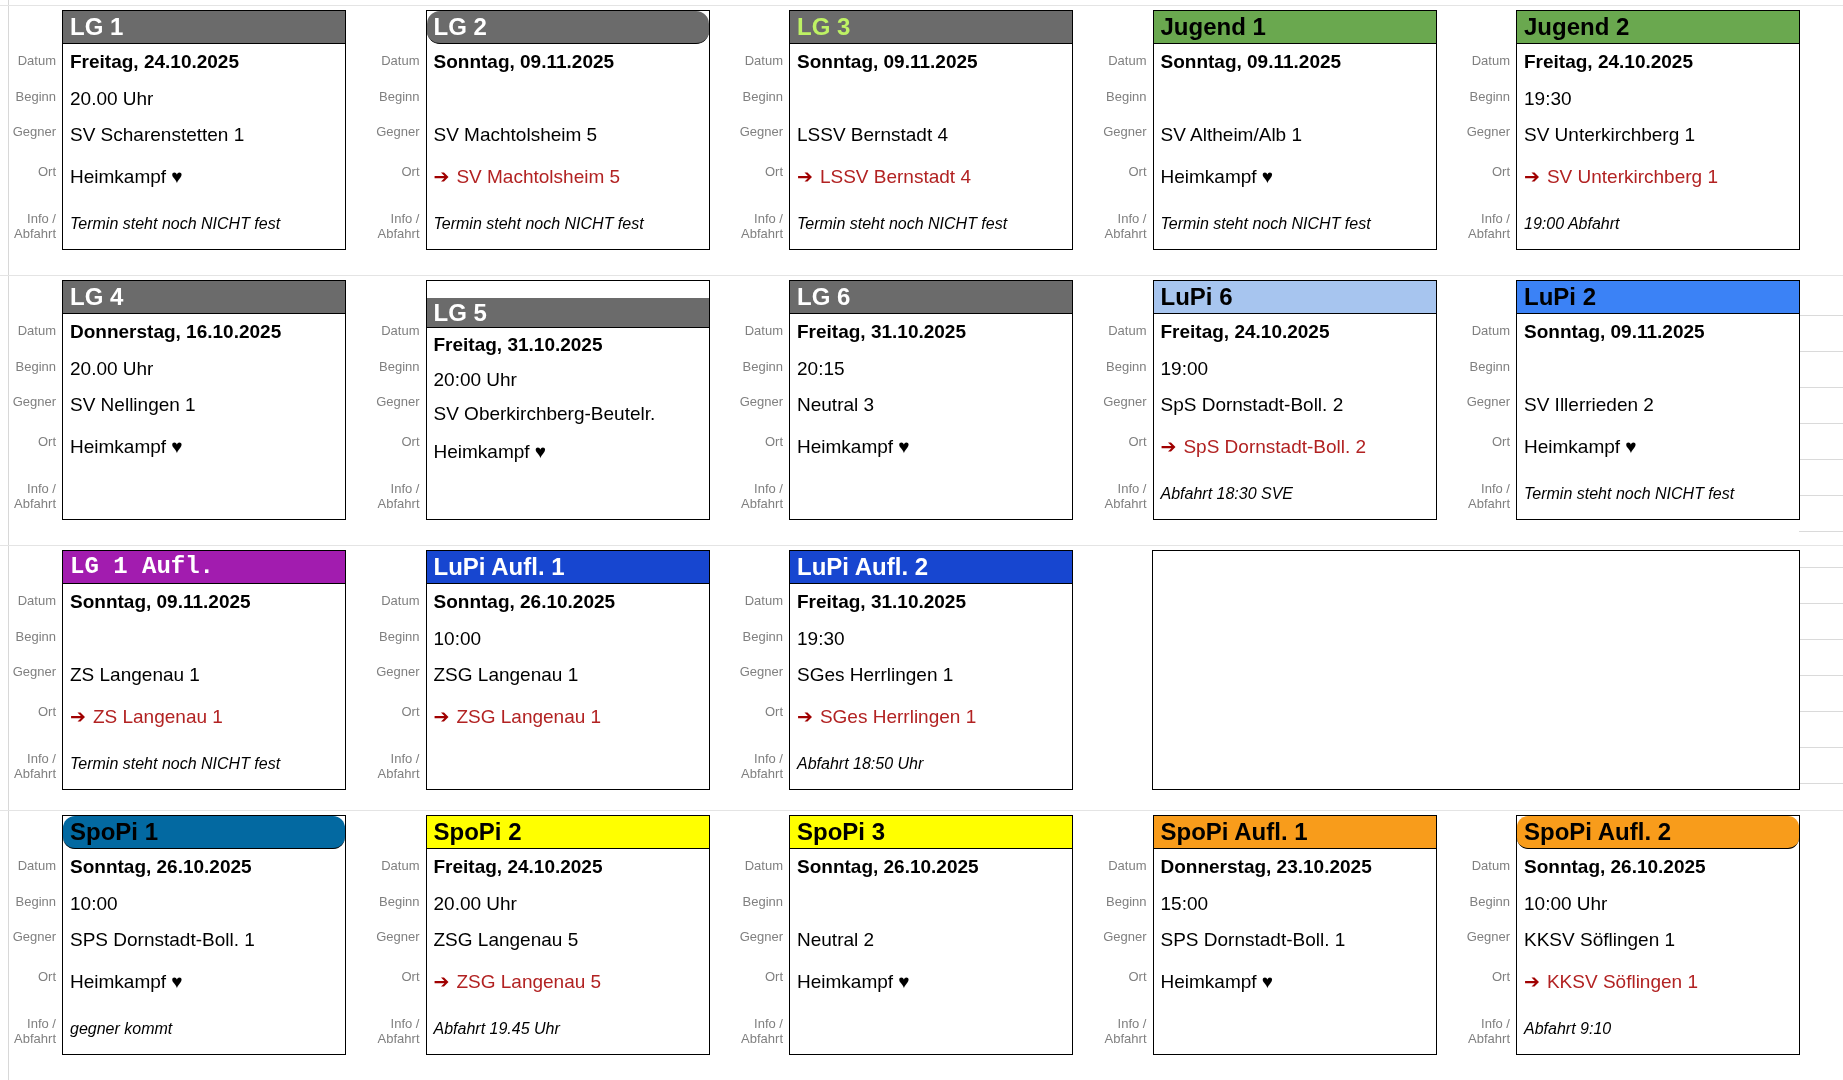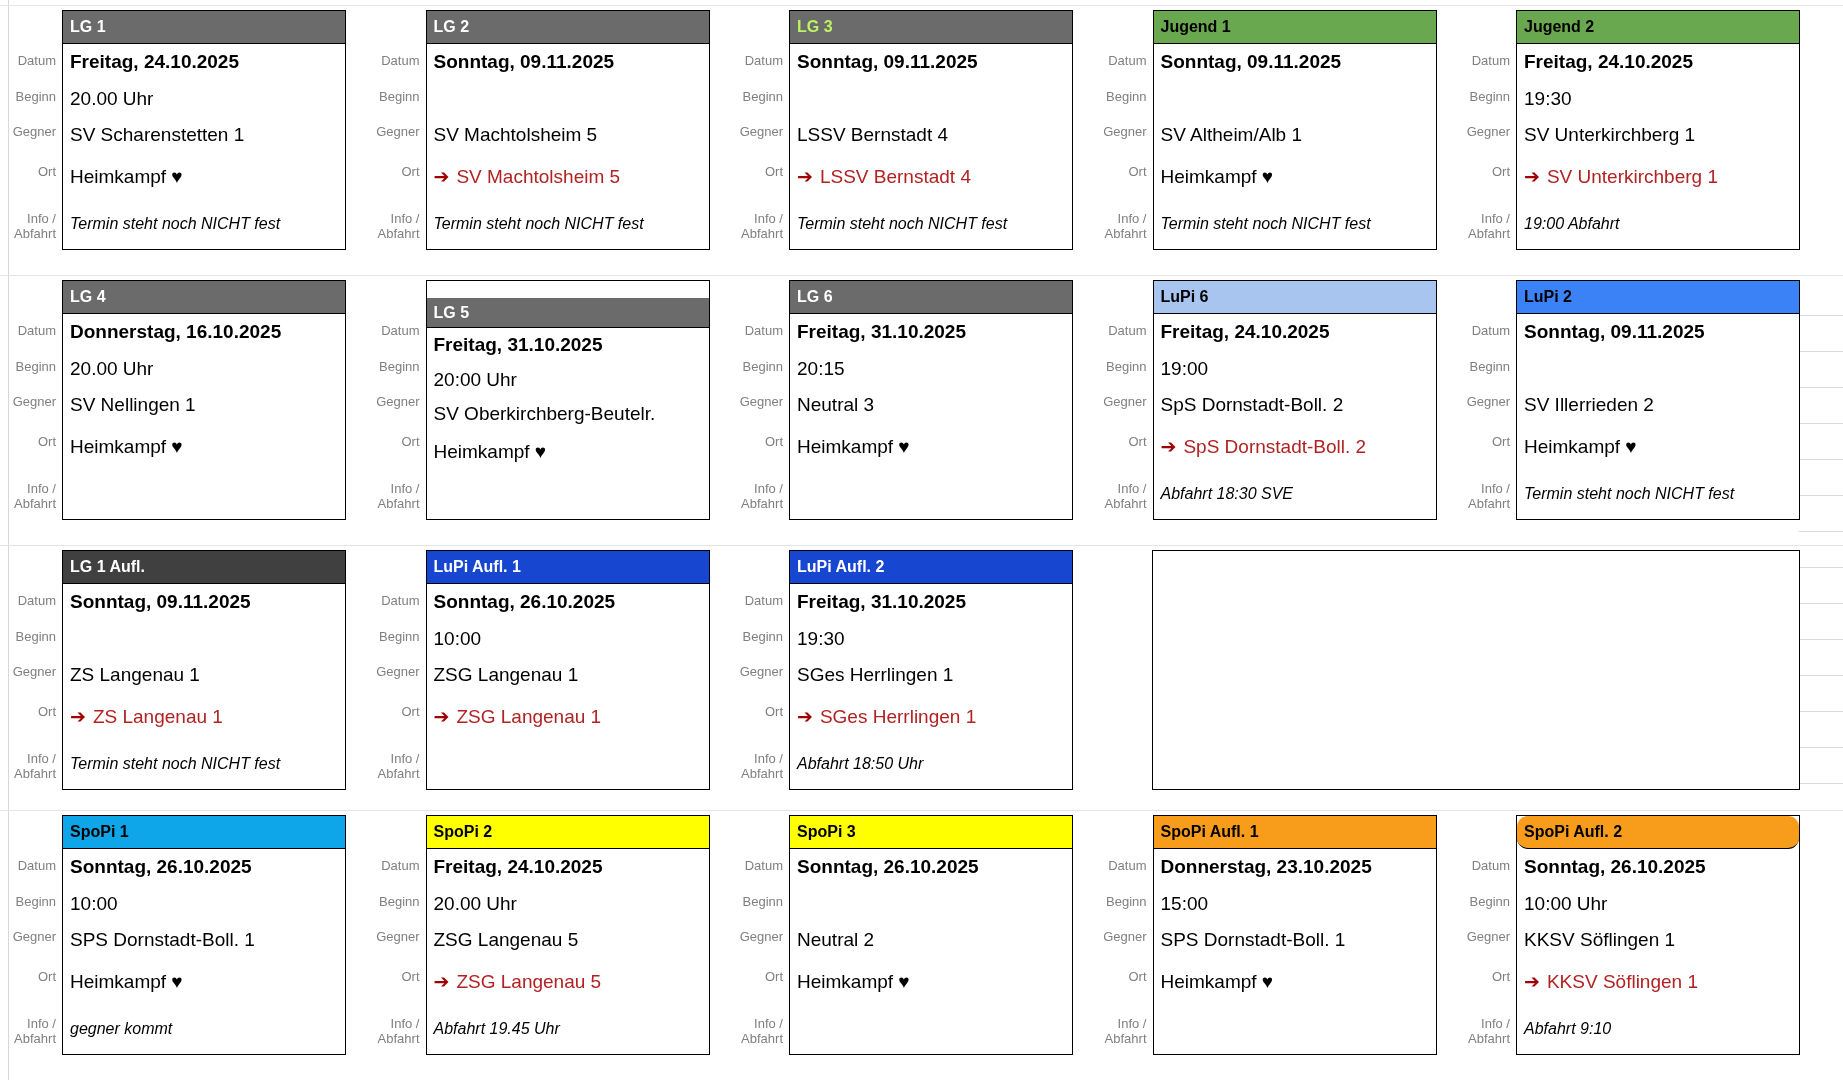--- a/index.html
+++ b/index.html
@@ -24,21 +24,21 @@
   .lbl.r-info{flex-direction:column;align-items:flex-end;justify-content:flex-end;padding-bottom:8px;line-height:1.2;}
   .r-datum{height:37px;} .r-beginn{height:37px;} .r-gegner{height:37px;}
   .r-ort{height:46px;} .r-info{height:50px;}
   .card{
     width:284px;height:240px;box-sizing:border-box;background:#fff;
     border:1.5px solid #000;display:flex;flex-direction:column;
   }
   .card-header{
     height:33px;box-sizing:border-box;border-bottom:1.5px solid #000;
     display:flex;align-items:center;padding-left:7px;
-    font-size:16px;font-weight:bold;
+    font-size:24px;font-weight:bold;
   }
   .val{
     display:flex;align-items:center;padding-left:7px;
     font-size:19px;color:#000;white-space:nowrap;overflow:hidden;
   }
   .val.r-datum{font-weight:bold;}
   .val.r-info{font-style:italic;font-size:16px;}
   .val .arrow{display:none;color:var(--arrow);margin-right:7px;font-weight:bold;}
   .val.r-ort.away{color:var(--away);}
   .val.r-ort.away .arrow{display:inline;}
@@ -101,21 +101,21 @@
       <div class="lbl r-datum">Datum</div>
       <div class="lbl r-beginn">Beginn</div>
       <div class="lbl r-gegner">Gegner</div>
       <div class="lbl r-ort">Ort</div>
       <div class="lbl r-info">
         <span>Info /</span>
         <span>Abfahrt</span>
       </div>
     </div>
     <div class="card">
-      <div class="card-header" style="background: rgb(107, 107, 107); color: rgb(255, 255, 255);">
+      <div class="card-header" style="background: rgb(107, 107, 107); color: rgb(255, 255, 255); border-radius: 13px;">
         <span>LG 2</span>
       </div>
       <div class="val r-datum">
           <span>Sonntag, 09.11.2025</span>
         </div>
       <div class="val r-beginn">
           <span></span>
         </div>
       <div class="val r-gegner">
           <span>SV Machtolsheim 5</span>
@@ -398,21 +398,21 @@
       <div class="lbl r-datum">Datum</div>
       <div class="lbl r-beginn">Beginn</div>
       <div class="lbl r-gegner">Gegner</div>
       <div class="lbl r-ort">Ort</div>
       <div class="lbl r-info">
         <span>Info /</span>
         <span>Abfahrt</span>
       </div>
     </div>
     <div class="card">
-      <div class="card-header" style="background: #404040; color: rgb(255, 255, 255);">
+      <div class="card-header" style="background: #a21caf; color: rgb(255, 255, 255); font-family: Liberation Mono, monospace;">
         <span>LG 1 Aufl.</span>
       </div>
       <div class="val r-datum">
           <span>Sonntag, 09.11.2025</span>
         </div>
       <div class="val r-beginn">
           <span></span>
         </div>
       <div class="val r-gegner">
           <span>ZS Langenau 1</span>
@@ -497,21 +497,21 @@
       <div class="lbl r-datum">Datum</div>
       <div class="lbl r-beginn">Beginn</div>
       <div class="lbl r-gegner">Gegner</div>
       <div class="lbl r-ort">Ort</div>
       <div class="lbl r-info">
         <span>Info /</span>
         <span>Abfahrt</span>
       </div>
     </div>
     <div class="card">
-      <div class="card-header" style="background: #0ea5e9; color: rgb(0, 0, 0);">
+      <div class="card-header" style="background: #0369a1; color: rgb(0, 0, 0); border-radius: 12px;">
         <span>SpoPi 1</span>
       </div>
       <div class="val r-datum">
           <span>Sonntag, 26.10.2025</span>
         </div>
       <div class="val r-beginn">
           <span>10:00</span>
         </div>
       <div class="val r-gegner">
           <span>SPS Dornstadt-Boll. 1</span>

